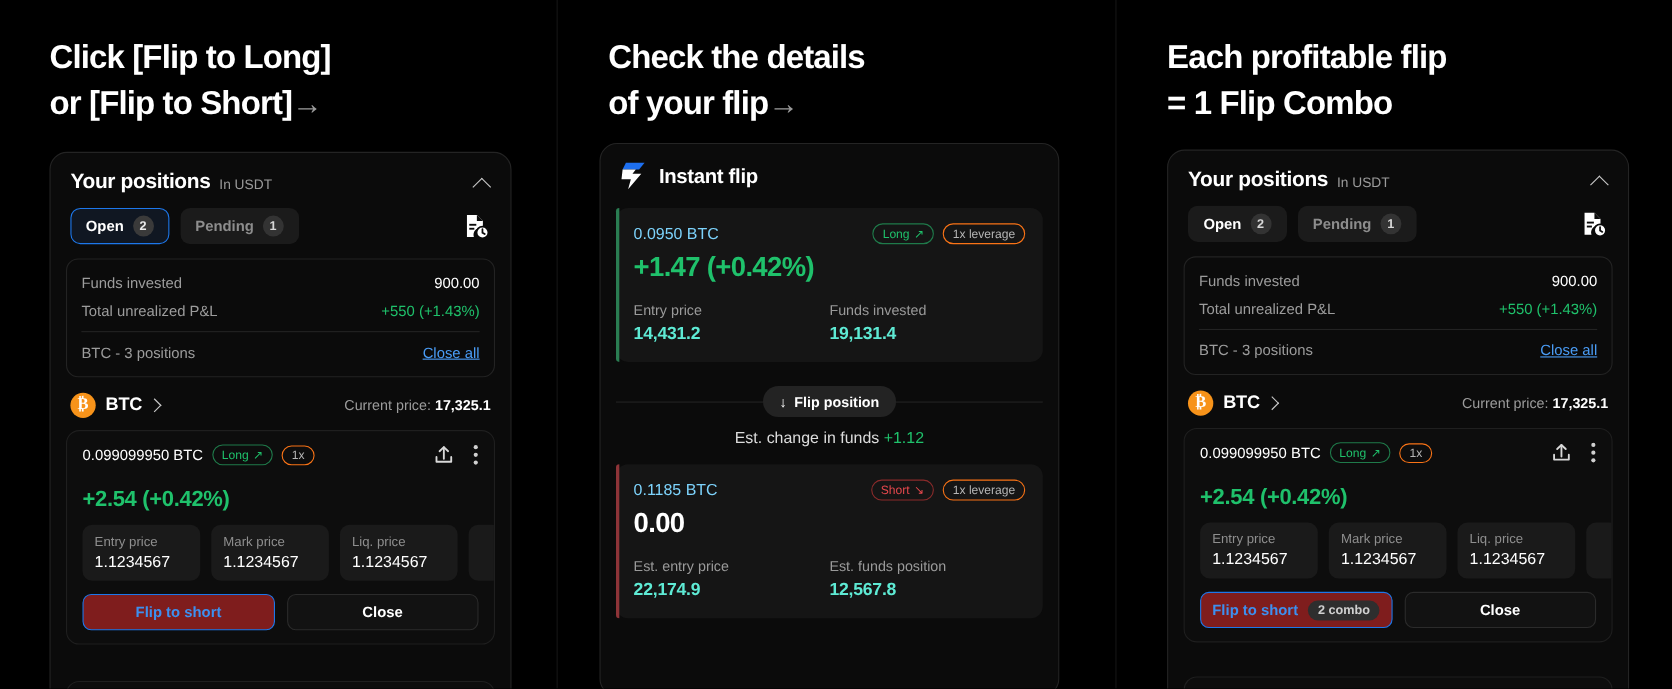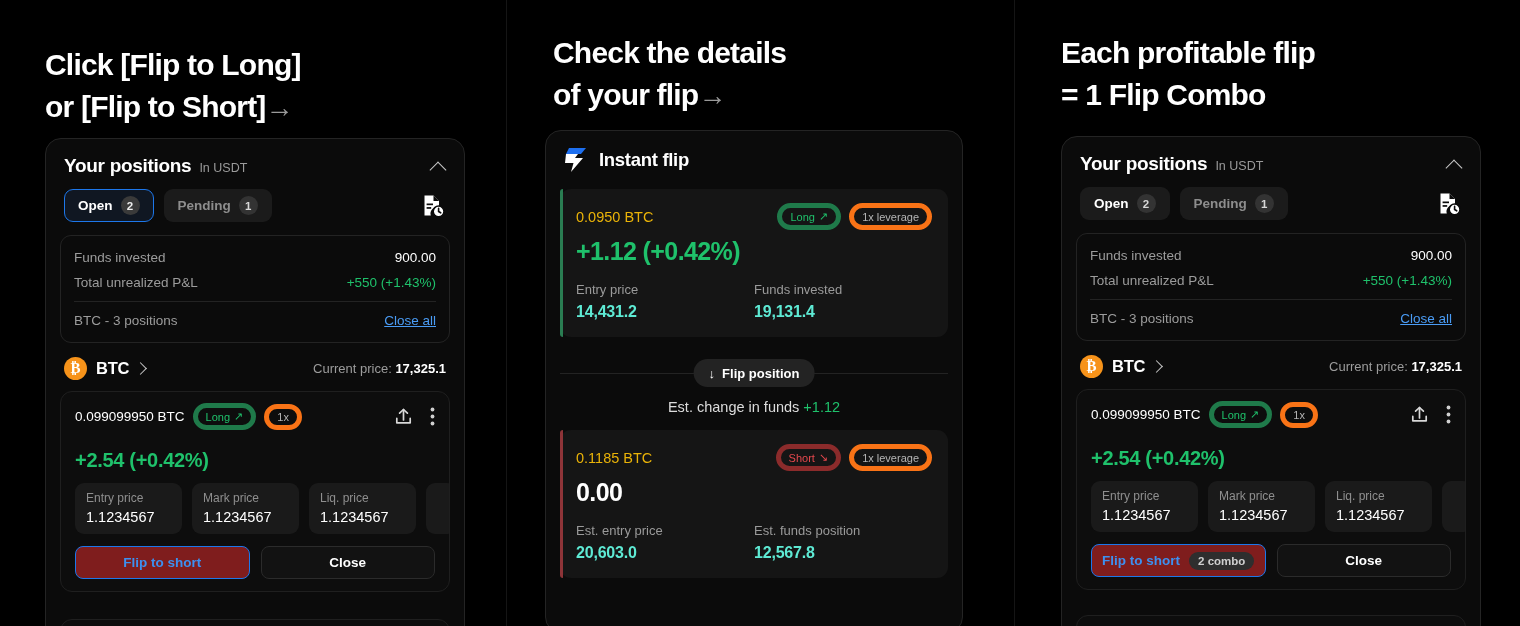--- a/index.html
+++ b/index.html
@@ -92,21 +92,21 @@
     margin: 11px 14px 0 14px;
     border:1px solid #1f1f1f; border-radius:12px;
     background:#0d0d0d;
     padding: 11px 0 12px 0;
     overflow:hidden;
   }
   .pc-top { display:flex; align-items:center; padding: 0 14px; }
   .pc-amt { font-size:13.5px; font-weight:700; color:#fff; }
   .pc-amt span { font-weight:400; color:#ffffff; }
   .pill {
-    border-radius:999px; border:5px solid #f97316; color:#b5b5b5;
+    border-radius:999px; border:1px solid #f97316; color:#b5b5b5;
     font-size:11px; padding:2px 8px; margin-left:8px; display:inline-flex; align-items:center; gap:4px;
   }
   .pill.long { border-color:#1f7a4a; color:#1fc16b; }
   .pill.short { border-color:#8b2b2b; color:#e5484d; }
   .ic-share { margin-left:auto; }
   .ic-dots { margin-left:16px; }
   .pc-pnl { font-size:20px; font-weight:700; color:#1fc16b; padding: 4px 14px 0 14px; letter-spacing:-0.3px;margin-top:15px;}
 
   .metrics { display:flex; gap:10px; padding: 11px 0 0 14px; }
   .metric {
@@ -144,21 +144,21 @@
     margin: 16px 14px 0 14px; border-radius:11px; background:#151515;
     padding: 14px 16px 16px 16px; position:relative;
   }
   .flipbox::before {
     content:""; position:absolute; left:0; top:0; bottom:0; width:3px;
     border-radius:3px 0 0 3px;
   }
   .flipbox.green::before { background:#2a7d52; }
   .flipbox.red::before { background:#8e3438; }
   .fb-top { display:flex; align-items:center; }
-  .fb-amt { font-size:14.5px; color:#eab308; }
+  .fb-amt { font-size:14.5px; color:#7dd3fc; }
   .fb-pills { margin-left:auto; display:flex; }
   .fb-big { font-size:25px; font-weight:700; margin-top:7px; letter-spacing:-0.6px;}
   .fb-big.green { color:#1fc16b; }
   .fb-big.white { color:#ffffff; }
   .fb-cols { display:flex; margin-top:16px; }
   .fb-col { width:50%; }
   .fb-l { font-size:13px; color:#9a9a9a; }
   .fb-v { font-size:16px; font-weight:700; color:#5eead4; margin-top:6px; letter-spacing:-0.2px;}
 
   .divider-wrap { position:relative; margin: 22px 14px 0 14px; height:28px; }
@@ -177,21 +177,21 @@
 </head>
 <body>
 
 <div class="stage">
 
   <div class="vdiv" style="left:506px"></div>
   <div class="vdiv" style="left:1014px"></div>
 
   <div class="panel panel-1">
 
-    <div class="headline" style="left:45px; top:32px; width:420px;margin-top:12px;"><span>Click [Flip to Long]
+    <div class="headline" style="left:45px; top:32px; width:420px;"><span>Click [Flip to Long]
 or [Flip to Short]</span><span class="arrow-g">→</span></div>
 
     <div class="card" style="left:45px; top:138px; width:420px; height:505px;">
 
       <div class="pos-head">
         <div class="pos-title">Your positions</div>
         <div class="pos-sub">In USDT</div>
         <div class="chev-up"></div>
       </div>
 
@@ -315,21 +315,21 @@
         <div class="fb-top">
           <div class="fb-amt">0.0950 BTC</div>
           <div class="fb-pills">
             <div class="pill long">
               <span>Long</span>
               <span>↗</span>
             </div>
             <div class="pill">1x leverage</div>
           </div>
         </div>
-        <div class="fb-big green">+1.12 (+0.42%)</div>
+        <div class="fb-big green">+1.47 (+0.42%)</div>
         <div class="fb-cols">
           <div class="fb-col">
             <div class="fb-l">Entry price</div>
             <div class="fb-v">14,431.2</div>
           </div>
           <div class="fb-col">
             <div class="fb-l">Funds invested</div>
             <div class="fb-v">19,131.4</div>
           </div>
         </div>
@@ -355,21 +355,21 @@
               <span>Short</span>
               <span>↘</span>
             </div>
             <div class="pill">1x leverage</div>
           </div>
         </div>
         <div class="fb-big white">0.00</div>
         <div class="fb-cols">
           <div class="fb-col">
             <div class="fb-l">Est. entry price</div>
-            <div class="fb-v">20,603.0</div>
+            <div class="fb-v">22,174.9</div>
           </div>
           <div class="fb-col">
             <div class="fb-l">Est. funds position</div>
             <div class="fb-v">12,567.8</div>
           </div>
         </div>
       </div>
     </div>
   </div>
 

